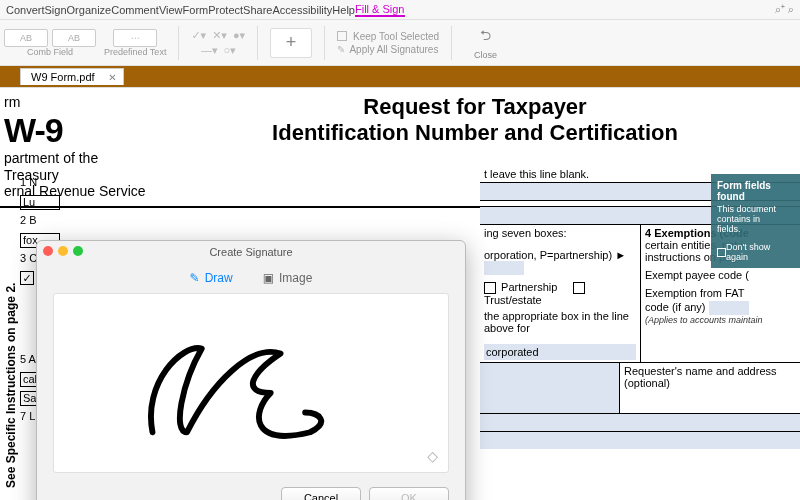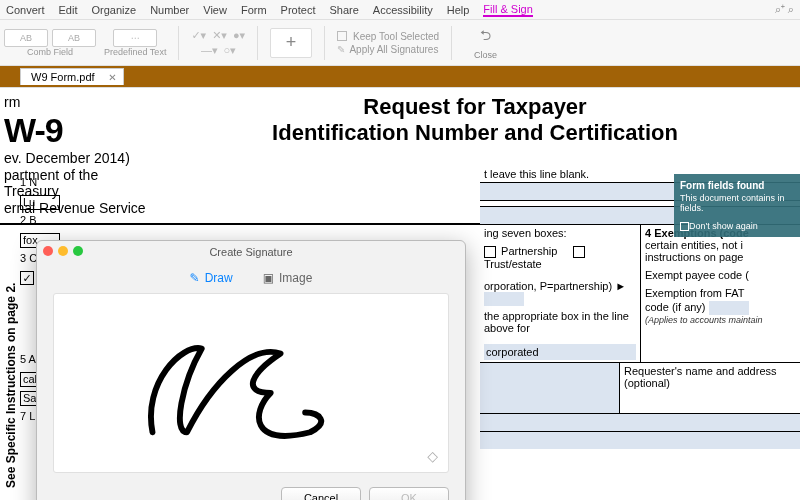--- a/index.html
+++ b/index.html
@@ -1,19 +1,19 @@
 <!DOCTYPE html>
 <html><head>
 <meta charset="utf-8">
 <style>
   * { box-sizing: border-box; margin: 0; padding: 0; font-family: Arial, Helvetica, sans-serif; }
   body { width: 800px; height: 500px; background: #fff; overflow: hidden; position: relative; font-size: 12px; }
 
   
-  .menubar { height: 20px; background: #f7f7f7; border-bottom: 1px solid #e0e0e0; display: flex; align-items: center; padding: 0 6px; gap: 14px; font-size: 11px; color: #444; }
+  .menubar { height: 20px; background: #f7f7f7; border-bottom: 1px solid #e0e0e0; display: flex; align-items: center; padding: 0 6px; font-size: 11px; color: #444; }
   .menubar .item { cursor: default; }
   .menubar .active { color: #d000d0; border-bottom: 2px solid #d000d0; padding-bottom: 0px; }
   .menubar .spacer { flex: 1; }
   .menubar .zoom { color: #888; font-size: 11px; }
 
   
   .toolbar { height: 46px; background: #f7f7f7; border-bottom: 1px solid #e0e0e0; display: flex; align-items: center; padding: 0 4px; gap: 8px; }
   .tb-group { display: flex; flex-direction: column; align-items: center; gap: 0px; font-size: 9px; color: #999; }
   .tb-group .icon-row { display: flex; gap: 4px; }
   .tb-icon { width: 44px; height: 18px; border: 1px solid #ccc; border-radius: 2px; background: #fff; display: flex; align-items: center; justify-content: center; font-size: 9px; color: #aaa; }
@@ -41,21 +41,21 @@
 
   .sideways { position: absolute; left: 4px; top: 200px; transform: rotate(-90deg); transform-origin: left top; font-size: 12px; font-weight: 700; white-space: nowrap; }
   .blue-field { background: #dbe4f0; display: inline-block; width: 40px; height: 14px; vertical-align: middle; }
   .chk { display: inline-block; width: 12px; height: 12px; border: 1px solid #000; vertical-align: middle; margin-right: 2px; }
   .lbl { font-size: 9px; font-style: italic; color: #333; }
 
   .left-nums { position: absolute; left: 20px; top: 88px; font-size: 11px; }
   .left-nums div { margin-bottom: 4px; height: 15px; }
 
   
-  .toast { position: absolute; right: 0; top: 86px; width: 126px; background: rgba(50,110,120,0.92); color: #fff; font-size: 9px; padding: 6px 6px 6px 6px; margin-left: 43px; }
+  .toast { position: absolute; right: 0; top: 86px; width: 89px; background: rgba(50,110,120,0.92); color: #fff; font-size: 9px; padding: 6px 6px 6px 6px; margin-left: 43px; }
   .toast .tt { font-weight: 700; font-size: 10px; margin-bottom: 2px; }
 
   
   .dialog { position: absolute; left: 36px; top: 152px; width: 430px; background: #f2f2f2; border: 1px solid #bbb; border-radius: 6px; box-shadow: 0 6px 24px rgba(0,0,0,0.3); }
   .dlg-title { height: 22px; display: flex; align-items: center; justify-content: center; font-size: 11px; color: #555; position: relative; }
   .traffic { position: absolute; left: 6px; top: 5px; display: flex; gap: 5px; }
   .traffic span { width: 10px; height: 10px; border-radius: 50%; display: inline-block; }
   .tl-r { background: #ff5f57; } .tl-y { background: #febc2e; } .tl-g { background: #28c840; }
   .dlg-tabs { display: flex; justify-content: center; gap: 30px; padding: 8px 0; font-size: 12px; }
   .dlg-tab { display: flex; align-items: center; gap: 5px; cursor: default; }
@@ -70,23 +70,23 @@
   
   .right-form { position: absolute; left: 480px; top: 78px; right: 0; font-size: 11px; }
   .rf-grid2 { display: grid; grid-template-columns: 1fr 160px; border-top: 1px solid #000; }
   .rf-col4 { border-left: 1px solid #000; padding: 2px 4px; }
 </style>
 </head>
 <body>
 
 <div class="menubar">
   <span class="item">Convert</span>
-  <span class="item">Edit</span>
+  <span class="item">Sign</span>
   <span class="item">Organize</span>
-  <span class="item">Number</span>
+  <span class="item">Comment</span>
   <span class="item">View</span>
   <span class="item">Form</span>
   <span class="item">Protect</span>
   <span class="item">Share</span>
   <span class="item">Accessibility</span>
   <span class="item">Help</span>
   <span class="item active">Fill &amp; Sign</span>
   <span class="spacer"></span>
   <span class="zoom">⌕⁺ ⌕</span>
 </div>
@@ -142,21 +142,20 @@
     <span>W9 Form.pdf</span>
     <span class="close">✕</span>
   </div>
 </div>
 
 <div class="doc">
   <div class="doc-header">
     <div class="doc-left">
       <div class="rm">rm</div>
       <div class="w9">W-9</div>
-      <div class="rm">ev. December 2014)</div>
       <div class="rm">partment of the Treasury</div>
       <div class="rm">ernal Revenue Service</div>
     </div>
     <div class="doc-right">
       <div class="title1">Request for Taxpayer</div>
       <div class="title2">Identification Number and Certification</div>
     </div>
   </div>
   <div class="doc-rule"></div>
 
@@ -177,30 +176,30 @@
   </div>
 
   <div class="right-form">
     <div style="padding:2px 4px;">t leave this line blank.</div>
     <div style="border-top:1px solid #000;height:18px;background:#dbe4f0;"></div>
     <div style="border-top:1px solid #000;height:6px;"></div>
     <div style="border-top:1px solid #000;height:18px;background:#dbe4f0;"></div>
     <div class="rf-grid2">
       <div style="padding:2px 4px;">
         <div>ing seven boxes:</div>
+        <div style="margin-top:10px;">
+          <span>orporation, P=partnership) ►</span>
+          <span class="blue-field"></span>
+        </div>
         <div style="margin-top:6px;">
           <span class="chk"></span>
           <span>Partnership</span>
           &nbsp;&nbsp;&nbsp;
           <span class="chk"></span>
           <span>Trust/estate</span>
-        </div>
-        <div style="margin-top:10px;">
-          <span>orporation, P=partnership) ►</span>
-          <span class="blue-field"></span>
         </div>
         <div style="margin-top:4px;">the appropriate box in the line above for</div>
         <div style="margin-top:10px;background:#dbe4f0;padding:2px;">corporated</div>
       </div>
       <div class="rf-col4">
         <div><b>4  Exemptions (code</b></div>
         <div>certain entities, not i</div>
         <div>instructions on page</div>
         <div style="margin-top:6px;">Exempt payee code (</div>
         <div style="margin-top:6px;">Exemption from FAT</div>

